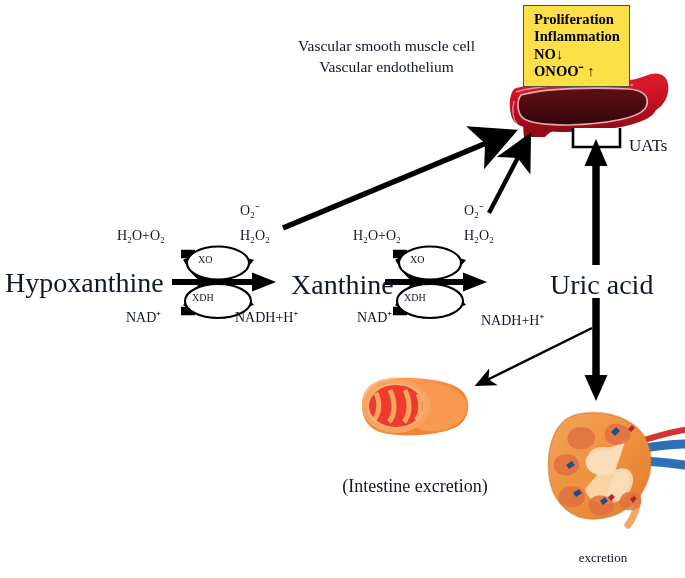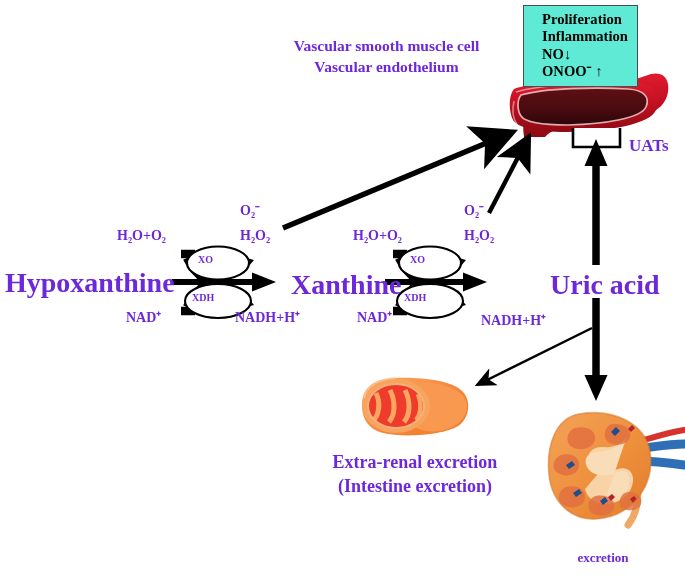--- a/index.html
+++ b/index.html
@@ -1,29 +1,29 @@
 <!DOCTYPE html>
 <html><head>
 <meta charset="utf-8">
 <title>Uric acid pathway diagram</title>
 <style>
   html,body{margin:0;padding:0;background:#ffffff;}
   body{width:685px;height:578px;position:relative;overflow:hidden;
        font-family:"Liberation Serif", serif;color:#000;}
   .stage{position:absolute;left:0;top:0;width:685px;height:578px;}
   svg.layer{position:absolute;left:0;top:0;width:685px;height:578px;overflow:visible;}
-  .lbl{position:absolute;font-family:"Liberation Serif", serif;font-weight:bold;
-       color:#6d28d9;line-height:1.12;white-space:nowrap;}
+  .lbl{position:absolute;font-family:"Liberation Serif", serif;font-weight:normal;
+       color:#0f172a;line-height:1.12;white-space:nowrap;}
   .big{font-size:28px;}
   .mid{font-size:15.5px;}
   .small{font-size:14px;}
   .enzname{font-size:10px;}
   .ctr{text-align:center;}
-  .boxwrap{position:absolute;border:1.6px solid #4d4d4d;background:#5eead4;
-           padding:5px 9px 6px 18px;}
+  .boxwrap{position:absolute;border:1.6px solid #4d4d4d;background:#fde047;
+           padding:5px 9px 6px 10px;}
   .boxwrap div{font-size:14.6px;font-weight:bold;line-height:1.19;white-space:nowrap;}
   .uats-lbl{font-size:17px;}
 </style>
 </head>
 <body>
 
 <div class="stage">
 
   <svg class="layer" viewBox="0 0 685 578">
     <defs>
@@ -217,17 +217,16 @@
   <div class="lbl enzname" style="left:192px;top:292px;">XDH</div>
 
   <div class="lbl small" style="left:353px;top:228px;">H₂O+O₂</div>
   <div class="lbl small" style="left:357px;top:310px;">NAD⁺</div>
   <div class="lbl small" style="left:464px;top:203px;">O₂⁻</div>
   <div class="lbl small" style="left:464px;top:228px;">H₂O₂</div>
   <div class="lbl small" style="left:481px;top:313px;">NADH+H⁺</div>
   <div class="lbl enzname" style="left:410px;top:254px;">XO</div>
   <div class="lbl enzname" style="left:404px;top:292px;">XDH</div>
 
-  <div class="lbl mid ctr" style="left:310px;top:452px;width:210px;font-size:18px;">Extra-renal excretion</div>
   <div class="lbl mid ctr" style="left:310px;top:476px;width:210px;font-size:18px;">(Intestine excretion)</div>
   <div class="lbl ctr" style="left:535px;top:551px;width:136px;font-size:13px;">excretion</div>
 
 </div>
 
 </body></html>

